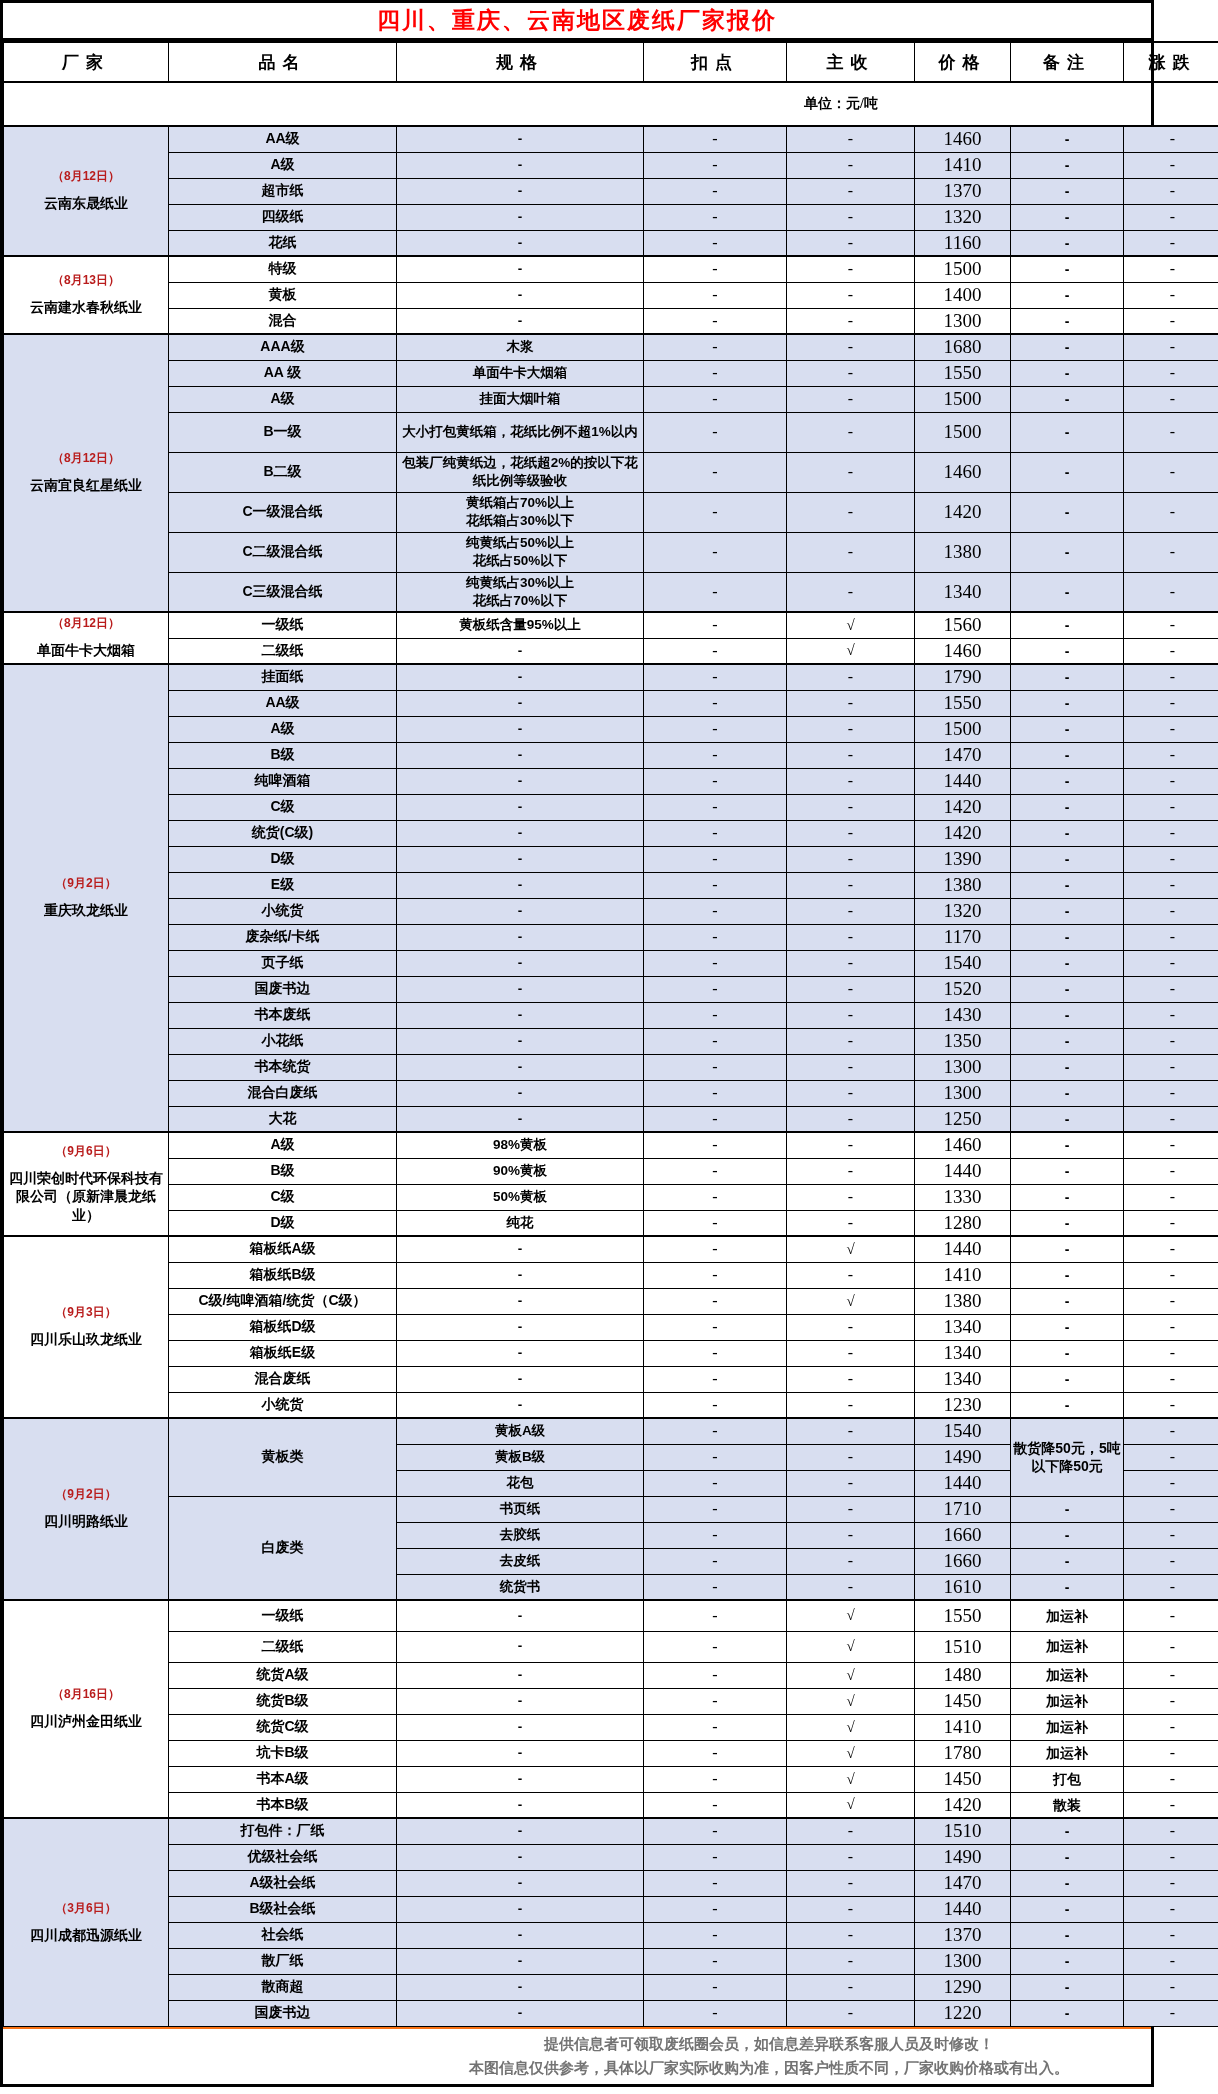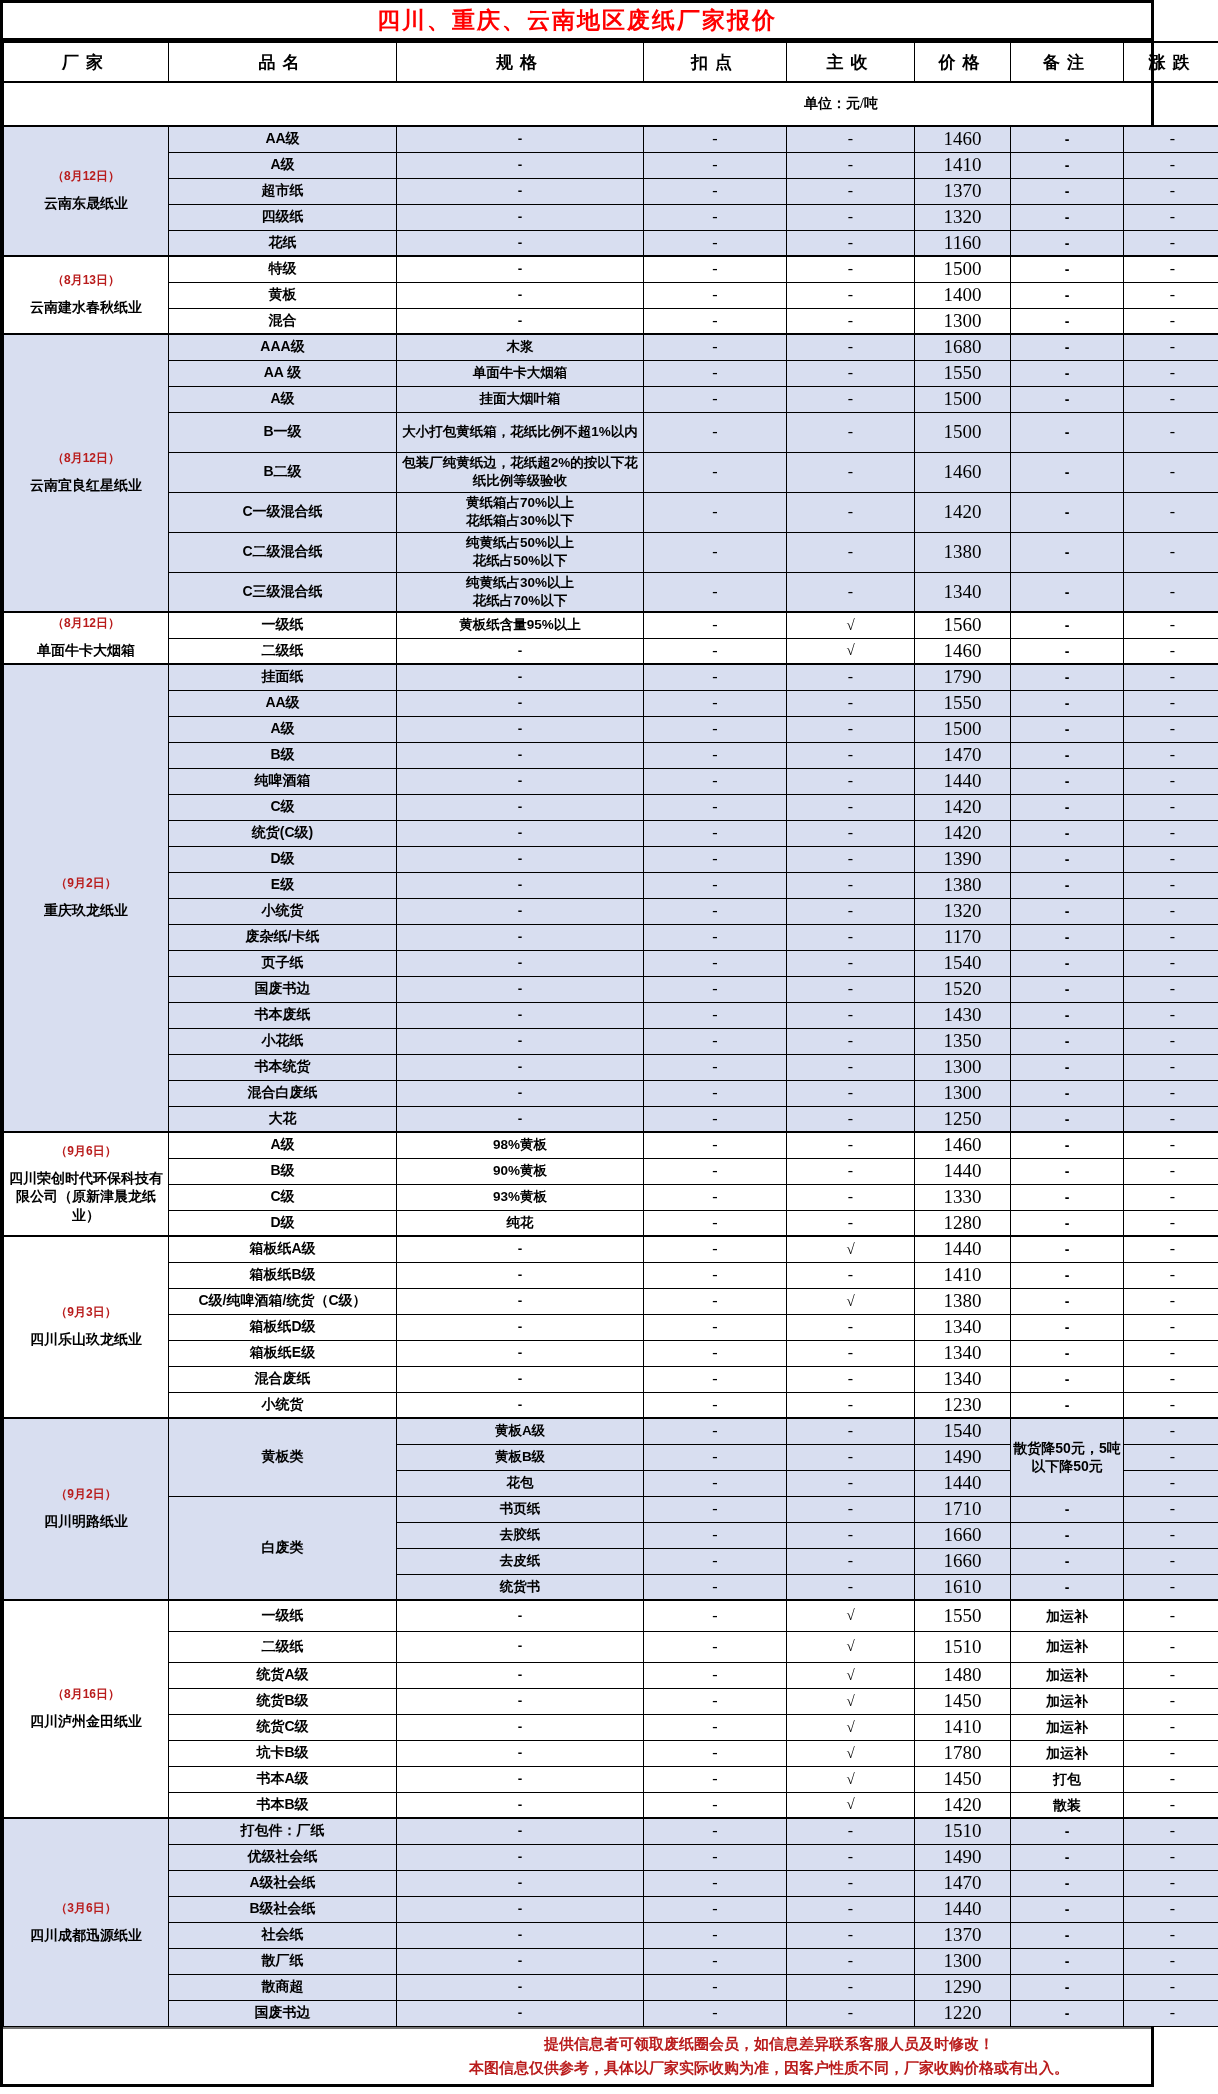--- a/index.html
+++ b/index.html
@@ -36,22 +36,22 @@
   td{font-family:"Liberation Serif", serif; font-size:16px;}
   td.factory-cell{font-family:"Liberation Sans", sans-serif; padding:2px 3px;}
   .f-date{color:#b91c1c; font-size:12px; font-weight:700; line-height:1.25;}
   .f-name{font-size:14px; font-weight:700; line-height:1.3; margin-top:10px;}
   td.product-cell{font-family:"Liberation Sans", sans-serif; font-size:14px; font-weight:700;}
   td.spec-cell{font-family:"Liberation Sans", sans-serif; font-size:13.5px; font-weight:700; white-space:pre-line; line-height:1.35;}
   td.note-cell{font-family:"Liberation Sans", sans-serif; font-size:14px; font-weight:700; line-height:1.3;}
   td.price-cell{font-size:19px;}
   td.main-collect-cell.check{font-size:15px; font-style:italic;}
   .footer{
-    border-top:2px solid #737373;
-    color:#b91c1c; font-weight:700; font-size:15px;
+    border-top:2px solid #f97316;
+    color:#737373; font-weight:700; font-size:15px;
     text-align:center; line-height:1.65; padding:3px 6px 3px 390px;
   }
 </style>
 </head>
 <body>
 
 <div class="sheet">
   <div class="title-bar">四川、重庆、云南地区废纸厂家报价</div>
   <table>
     <colgroup>
@@ -444,21 +444,21 @@
           <td class="product-cell">B级</td>
           <td class="spec-cell">90%黄板</td>
           <td class="deduction-cell">-</td>
           <td class="main-collect-cell">-</td>
           <td class="price-cell">1440</td>
           <td class="note-cell">-</td>
           <td class="change-cell">-</td>
         </tr>
         <tr class="plain">
           <td class="product-cell">C级</td>
-          <td class="spec-cell">93%黄板</td>
+          <td class="spec-cell">50%黄板</td>
           <td class="deduction-cell">-</td>
           <td class="main-collect-cell">-</td>
           <td class="price-cell">1330</td>
           <td class="note-cell">-</td>
           <td class="change-cell">-</td>
         </tr>
         <tr class="plain">
           <td class="product-cell">D级</td>
           <td class="spec-cell">纯花</td>
           <td class="deduction-cell">-</td>

